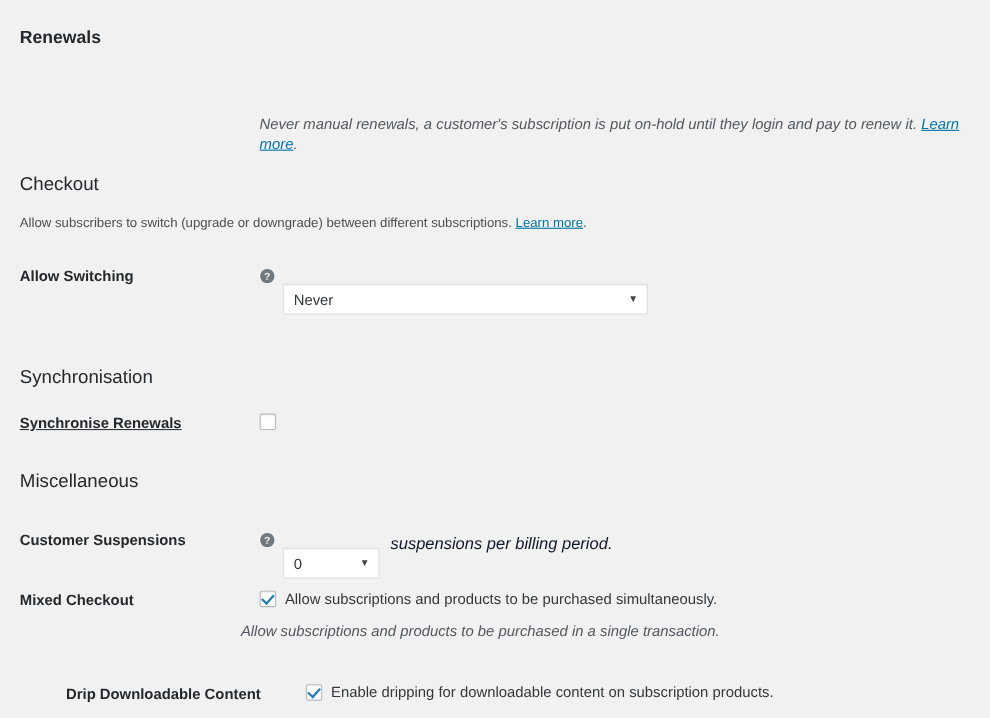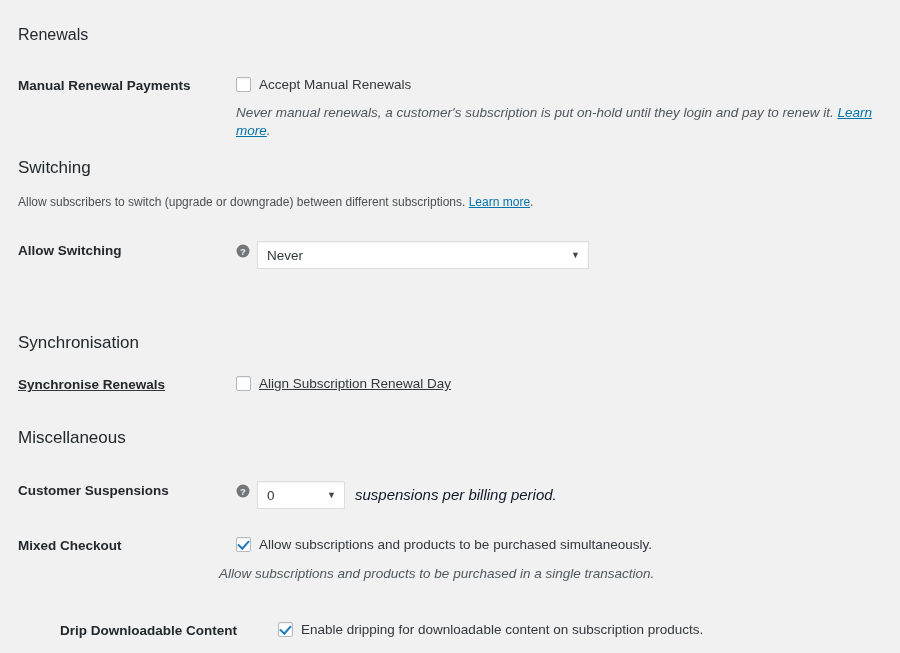--- a/index.html
+++ b/index.html
@@ -26,21 +26,21 @@
   
   .section-heading {
     font-size: 17px;
     line-height: 20px;
     color: #23282d;
     font-weight: 400;
     margin: 0;
     padding: 0;
   }
   .section-heading.strong {
-    font-weight: 400;
+    font-weight: 700;
     font-size: 16px;
   }
 
   .section-desc {
     font-size: 12px;
     line-height: 18px;
     color: #4b4f52;
     margin: 0;
     padding: 0;
     font-weight: 400;
@@ -113,20 +113,21 @@
   .select {
     position: relative;
     background: #fff;
     border: 1px solid #ddd;
     border-radius: 0;
     box-shadow: 0 1px 2px rgba(0,0,0,.05) inset;
     height: 28px;
     box-sizing: border-box;
     display: flex;
     align-items: center;
+    margin-top: 17px;
   }
   .select .sel-value {
     font-size: 13.5px;
     color: #32373c;
     padding-left: 9px;
     white-space: nowrap;
     overflow: hidden;
   }
   .select .arrow {
     position: absolute;
@@ -166,33 +167,26 @@
   
   .abs { position: absolute; }
 </style>
 </head>
 <body>
 
 <div class="page">
 
   <h2 class="section-heading strong abs" style="left:18px; top:25px;">Renewals</h2>
 
-  <div class="row abs" style="left:18px; top:76px; width:864px;">
-    <div class="row-label">Manual Renewal Payments</div>
-    <div class="row-field">
-      <span class="cbox"></span>
-      <span class="cbox-label">Accept Manual Renewals</span>
-    </div>
-  </div>
 
   <div class="abs field-desc" style="left:236px; top:104px; width:646px;">
     <span>Never manual renewals, a customer's subscription is put on-hold until they login and pay to renew it. </span><a class="learn" href="#">Learn more</a><span>.</span>
   </div>
 
-  <h2 class="section-heading abs" style="left:18px; top:158px;">Switching</h2>
+  <h2 class="section-heading abs" style="left:18px; top:158px;">Checkout</h2>
 
   <div class="abs section-desc" style="left:18px; top:193px; width:864px;">
     <span>Allow subscribers to switch (upgrade or downgrade) between different subscriptions. </span><a class="learn" href="#">Learn more</a><span>.</span>
   </div>
 
   <div class="row abs" style="left:18px; top:241px; width:864px;">
     <div class="row-label">Allow Switching</div>
     <div class="row-field">
       <span class="helptip">
         <svg width="14" height="14" viewBox="0 0 14 14" aria-hidden="true">
@@ -207,21 +201,20 @@
     </div>
   </div>
 
   <h2 class="section-heading abs" style="left:18px; top:293px;margin-top:40px;">Synchronisation</h2>
 
 
   <div class="row abs" style="left:18px; top:375px; width:864px;text-decoration:underline;">
     <div class="row-label">Synchronise Renewals</div>
     <div class="row-field">
       <span class="cbox"></span>
-      <span class="cbox-label">Align Subscription Renewal Day</span>
     </div>
   </div>
 
   <h2 class="section-heading abs" style="left:18px; top:428px;">Miscellaneous</h2>
 
   <div class="row abs" style="left:18px; top:481px; width:864px;">
     <div class="row-label">Customer Suspensions</div>
     <div class="row-field">
       <span class="helptip">
         <svg width="14" height="14" viewBox="0 0 14 14" aria-hidden="true">

